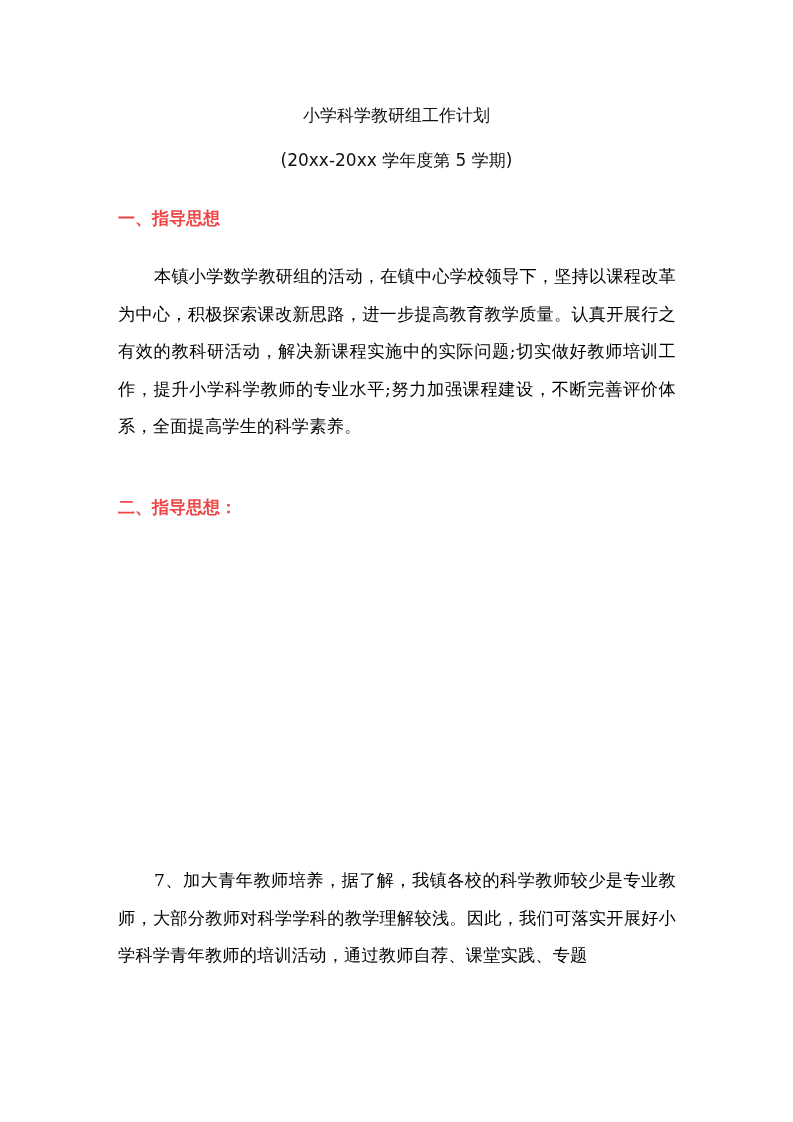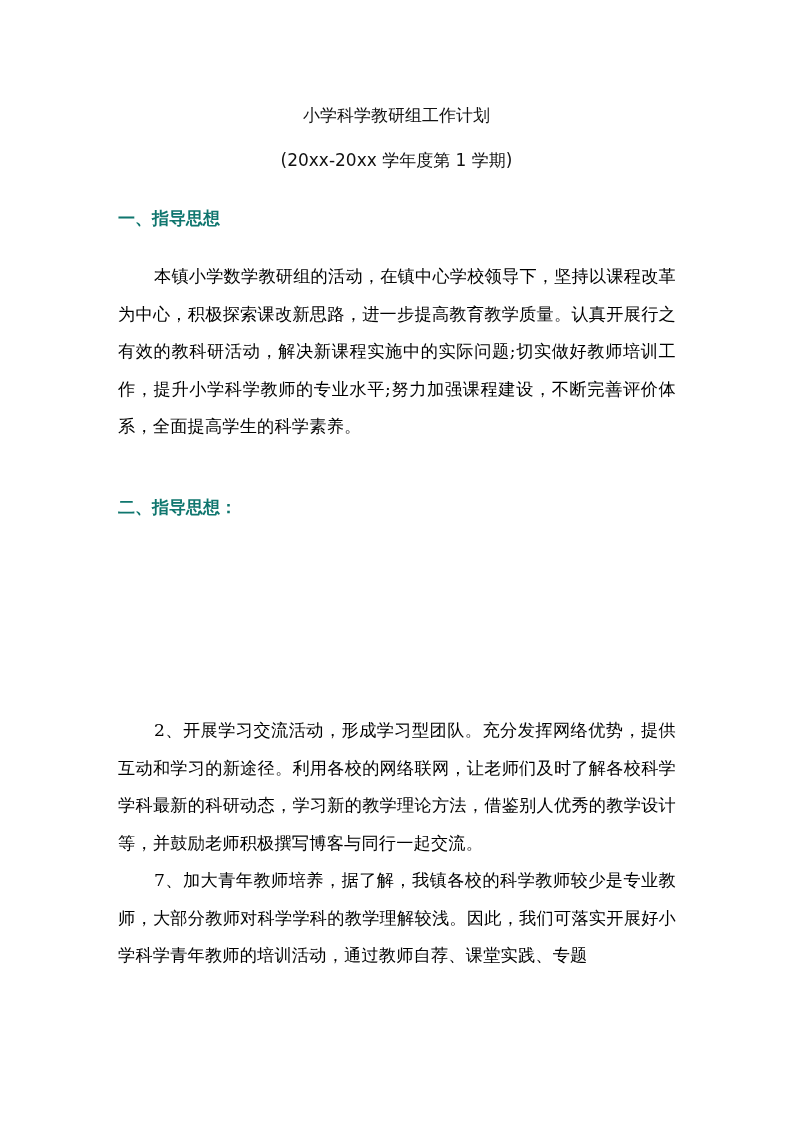--- a/index.html
+++ b/index.html
@@ -12,35 +12,34 @@
     .title {
       position: absolute; left: 0; width: 793px; text-align: center;
       font-family: "DejaVu Sans", "Liberation Sans", sans-serif;
       font-size: 17px; color: #111;
     }
     .title.main { top: 104px; }
     .title.sub { top: 149px; }
     .heading {
       position: absolute; left: 118px;
       font-family: "DejaVu Sans", "Liberation Sans", sans-serif;
-      font-size: 17px; font-weight: bold; color: #0f766e;
+      font-size: 17px; font-weight: bold; color: #ef4444;
     }
     .para {
       position: absolute; left: 118px; width: 558px;
       font-size: 17.2px; line-height: 37.5px; color: #000000;
       text-align: justify; text-indent: 36px; margin: 0;
       letter-spacing: 0.2px;
     }
   </style>
 </head>
 <body>
 
 <div class="page">
   <div class="title main">小学科学教研组工作计划</div>
-  <div class="title sub">(20xx-20xx 学年度第 1 学期)</div>
+  <div class="title sub">(20xx-20xx 学年度第 5 学期)</div>
 
   <div class="heading" style="top:207px;">一、指导思想</div>
   <p class="para" style="top:258px;">本镇小学数学教研组的活动，在镇中心学校领导下，坚持以课程改革为中心，积极探索课改新思路，进一步提高教育教学质量。认真开展行之有效的教科研活动，解决新课程实施中的实际问题;切实做好教师培训工作，提升小学科学教师的专业水平;努力加强课程建设，不断完善评价体系，全面提高学生的科学素养。</p>
 
   <div class="heading" style="top:496px;">二、指导思想：</div>
-  <p class="para" style="top:712px;">2、开展学习交流活动，形成学习型团队。充分发挥网络优势，提供互动和学习的新途径。利用各校的网络联网，让老师们及时了解各校科学学科最新的科研动态，学习新的教学理论方法，借鉴别人优秀的教学设计等，并鼓励老师积极撰写博客与同行一起交流。</p>
   <p class="para" style="top:862px;">7、加大青年教师培养，据了解，我镇各校的科学教师较少是专业教师，大部分教师对科学学科的教学理解较浅。因此，我们可落实开展好小学科学青年教师的培训活动，通过教师自荐、课堂实践、专题</p>
 </div>
 
 </body></html>

